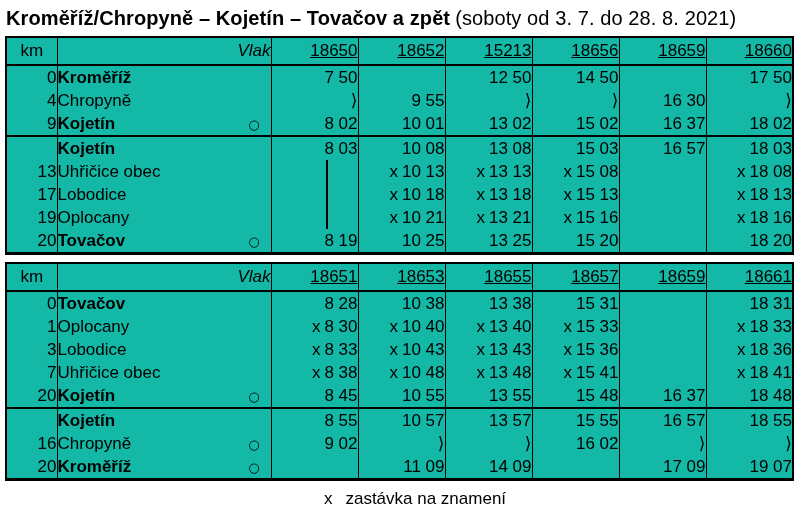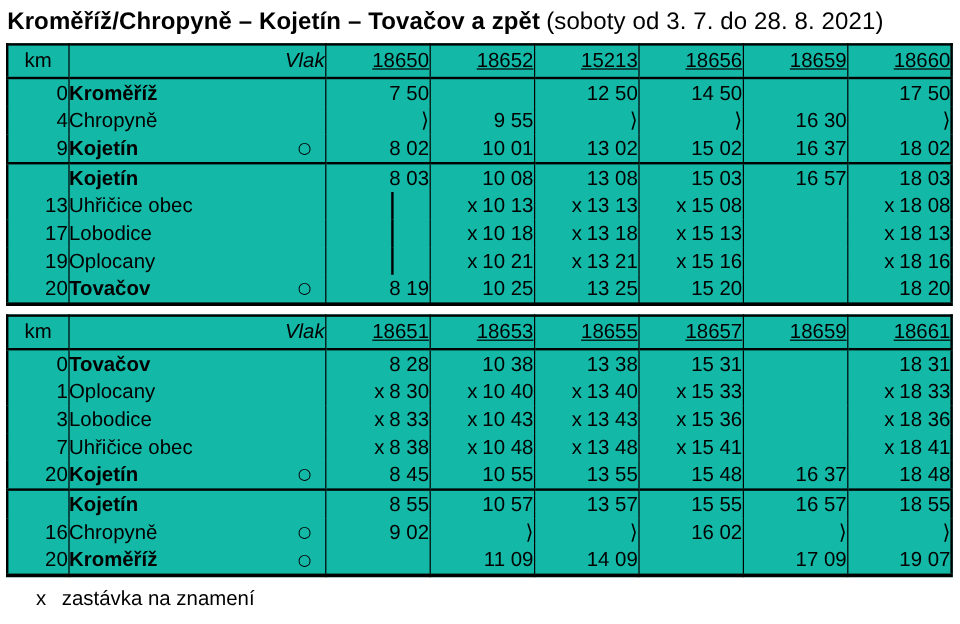--- a/index.html
+++ b/index.html
@@ -79,20 +79,21 @@
     height: 23px;
     background: #000;
     margin-left: 54px;
   }
 
   tr.block-start td { border-top: 2px solid #000; }
 
   .footnote {
     margin: 8px 0 0 30px;
     font-size: 17px;
+    text-align: center;
   }
   .footnote .fn-t { margin-left: 13px; }
 </style>
 </head>
 <body>
 
 <div class="page">
 
   <h1 class="title"><span class="t-bold">Kroměříž/Chropyně – Kojetín – Tovačov a zpět</span><span class="t-normal">(soboty od 3. 7. do 28. 8. 2021)</span></h1>
 

